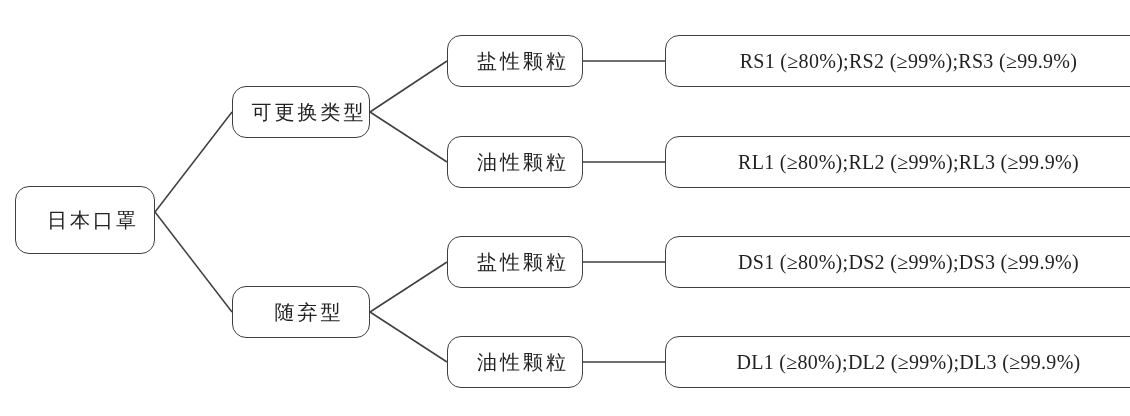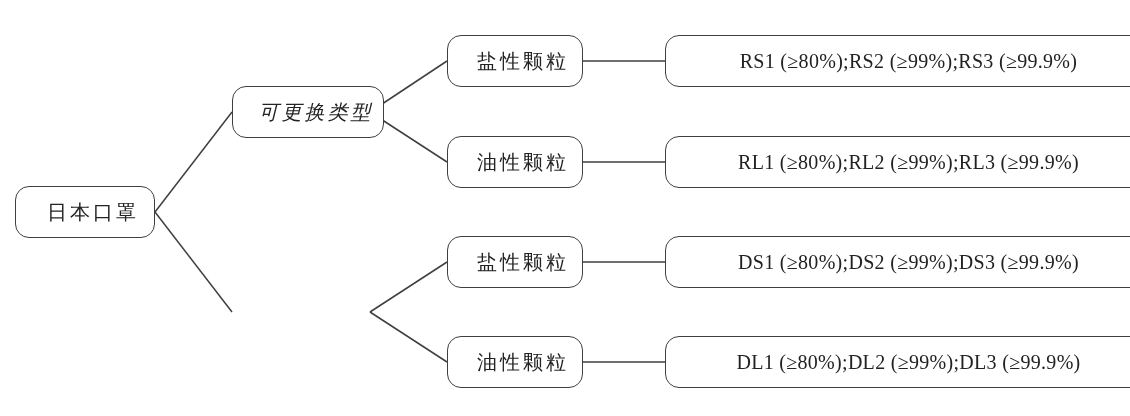--- a/index.html
+++ b/index.html
@@ -32,22 +32,22 @@
     align-items: center;
     justify-content: center;
     color: #222222;
     font-size: 20px;
     white-space: nowrap;
   }
   .cn {
     letter-spacing: 3px;
     padding-left: 16px; 
   }
-  .node.root   { left: 15px;  top: 186px; width: 140px; height: 52px; border-radius: 14px; }
-  .node.b-top  { left: 232px; top: 86px;  width: 152px; height: 52px; font-style: italic; }
+  .node.root   { left: 15px;  top: 186px; width: 140px; height: 68px; border-radius: 14px; }
+  .node.b-top  { left: 232px; top: 86px;  width: 138px; height: 52px; }
   .node.b-bot  { left: 232px; top: 286px; width: 138px; height: 52px; }
   .node.c1 { left: 447px; top: 35px;  width: 136px; height: 52px; }
   .node.c2 { left: 447px; top: 136px; width: 136px; height: 52px; }
   .node.c3 { left: 447px; top: 236px; width: 136px; height: 52px; }
   .node.c4 { left: 447px; top: 336px; width: 136px; height: 52px; }
   .node.leaf {
     left: 665px;
     width: 487px;
     height: 52px;
     letter-spacing: 0.3px;
@@ -73,20 +73,21 @@
       <line x1="583" y1="61" x2="665" y2="61"></line>
       <line x1="583" y1="162" x2="665" y2="162"></line>
       <line x1="583" y1="262" x2="665" y2="262"></line>
       <line x1="583" y1="362" x2="665" y2="362"></line>
     </g>
   </svg>
 
   <div class="node root cn">日本口罩</div>
 
   <div class="node b-top cn">可更换类型</div>
+  <div class="node b-bot cn">随弃型</div>
 
   <div class="node c1 cn">盐性颗粒</div>
   <div class="node c2 cn">油性颗粒</div>
   <div class="node c3 cn">盐性颗粒</div>
   <div class="node c4 cn">油性颗粒</div>
 
   <div class="node leaf l1">RS1 (≥80%);RS2 (≥99%);RS3 (≥99.9%)</div>
   <div class="node leaf l2">RL1 (≥80%);RL2 (≥99%);RL3 (≥99.9%)</div>
   <div class="node leaf l3">DS1 (≥80%);DS2 (≥99%);DS3 (≥99.9%)</div>
   <div class="node leaf l4">DL1 (≥80%);DL2 (≥99%);DL3 (≥99.9%)</div>

